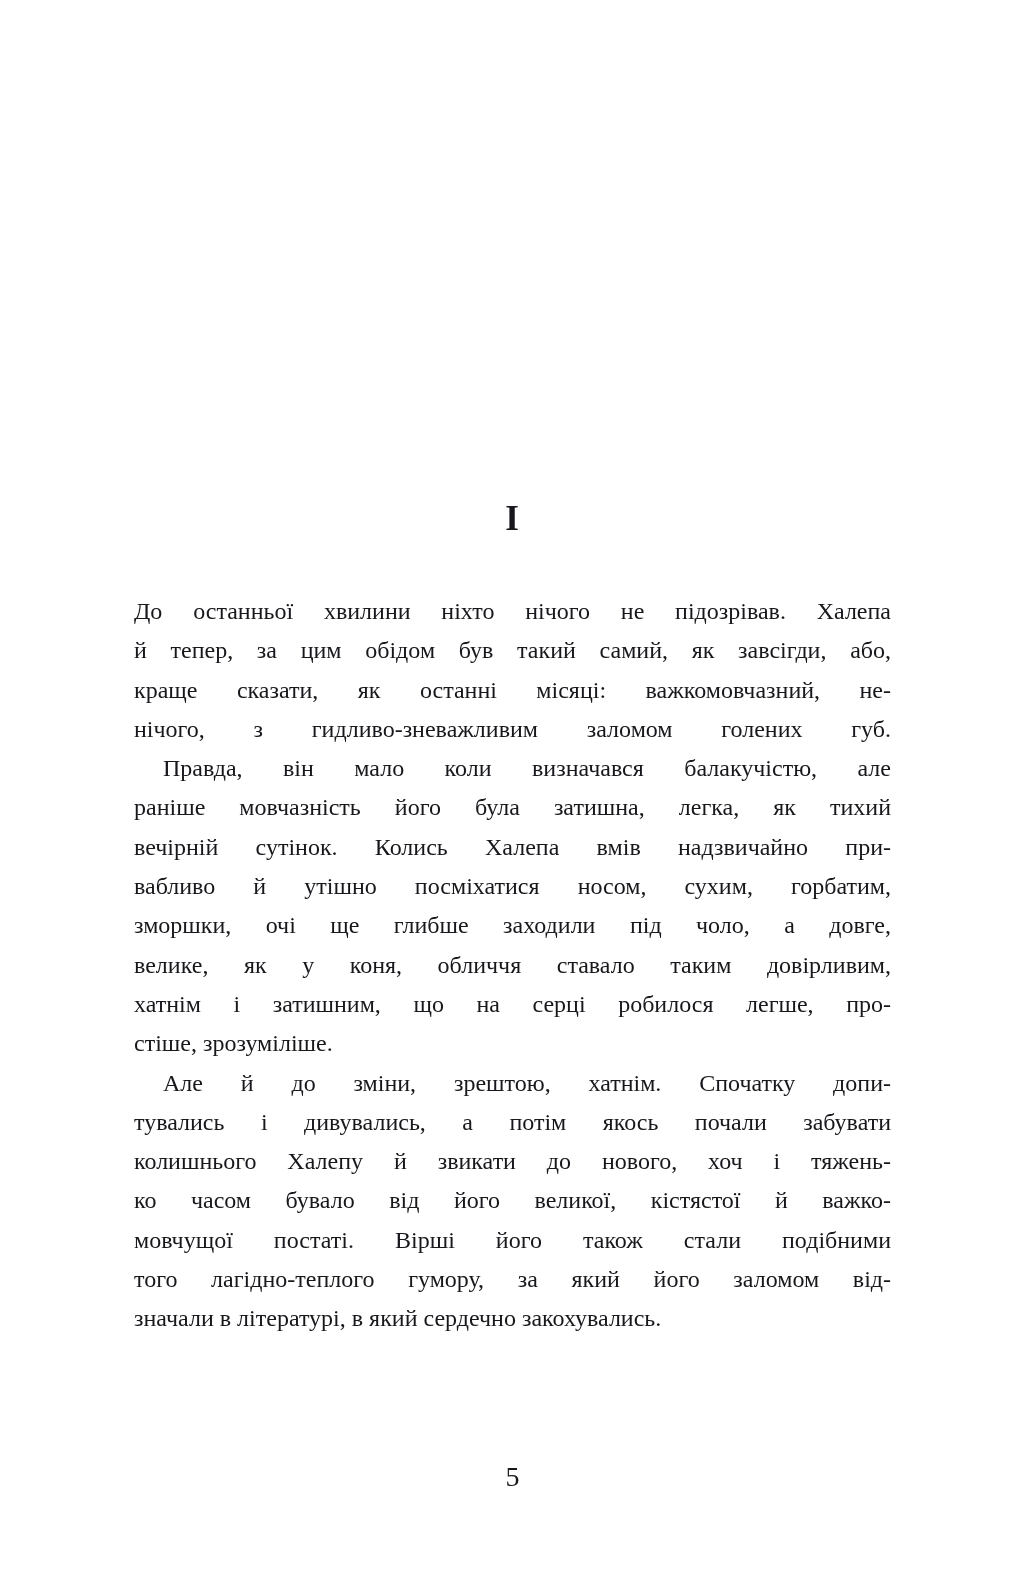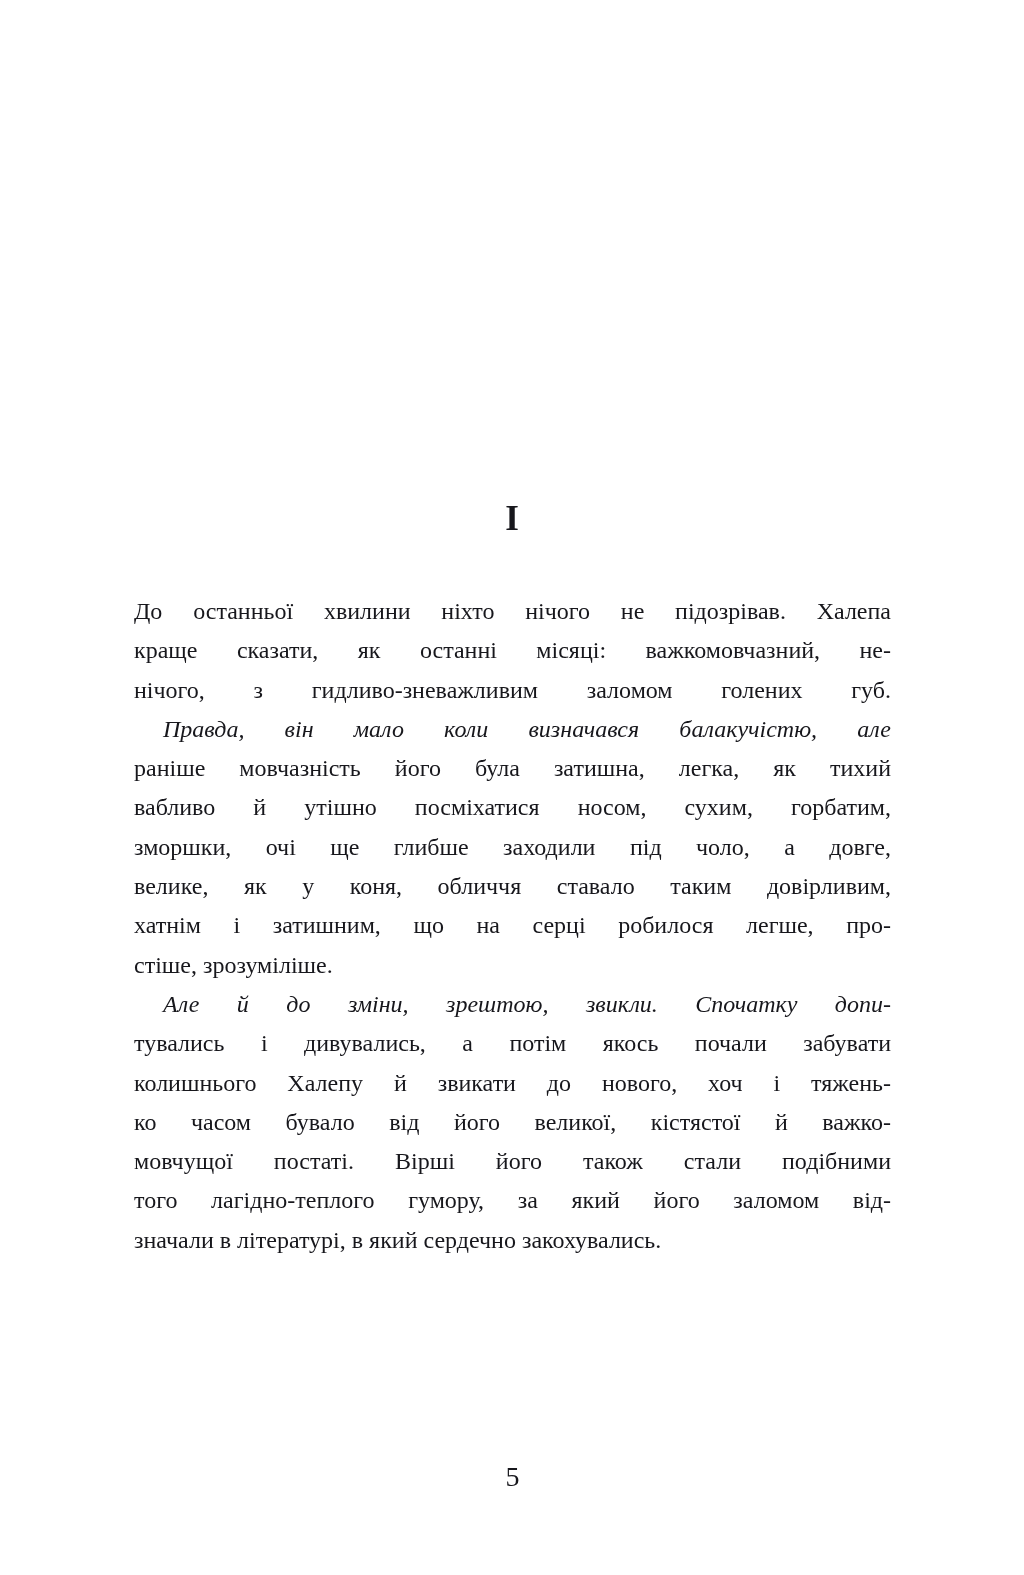--- a/index.html
+++ b/index.html
@@ -40,55 +40,56 @@
     text-align: justify;
     text-align-last: justify;
     white-space: normal;
   }
   .line.last-left {
     text-align: right;
     text-align-last: left;
   }
   .line.indent {
     text-indent: 29px;
-    font-style: italic;
   }
   .page-number {
     position: absolute;
     top: 1460px;
     left: 134px;
     width: 757px;
     text-align: center;
     font-size: 28px;
     line-height: 34px;
   }
 </style>
 </head>
 <body>
 
 <div class="page" style="background: rgb(255, 255, 255); color: rgb(23, 23, 28);">
   <div class="text-block">
     <div class="chapter-heading">I</div>
     <div class="paragraphs">
         <div class="paragraph">
           <div class="line">До останньої хвилини ніхто нічого не підозрівав. Халепа</div>
+          <div class="line">й тепер, за цим обідом був такий самий, як завсігди, або,</div>
           <div class="line">краще сказати, як останні місяці: важкомовчазний, не-</div>
           <div class="line">нічого, з гидливо-зневажливим заломом голених губ.</div>
         </div>
         <div class="paragraph">
           <div class="line indent">Правда, він мало коли визначався балакучістю, але</div>
           <div class="line">раніше мовчазність його була затишна, легка, як тихий</div>
+          <div class="line">вечірній сутінок. Колись Халепа вмів надзвичайно при-</div>
           <div class="line">вабливо й утішно посміхатися носом, сухим, горбатим,</div>
           <div class="line">зморшки, очі ще глибше заходили під чоло, а довге,</div>
           <div class="line">велике, як у коня, обличчя ставало таким довірливим,</div>
           <div class="line">хатнім і затишним, що на серці робилося легше, про-</div>
           <div class="line last-left">стіше, зрозуміліше.</div>
         </div>
         <div class="paragraph">
-          <div class="line indent">Але й до зміни, зрештою, звикли. Спочатку допи-</div>
+          <div class="line indent">Але й до зміни, зрештою, хатнім. Спочатку допи-</div>
           <div class="line">тувались і дивувались, а потім якось почали забувати</div>
           <div class="line">колишнього Халепу й звикати до нового, хоч і тяжень-</div>
           <div class="line">ко часом бувало від його великої, кістястої й важко-</div>
           <div class="line">мовчущої постаті. Вірші його також стали подібними</div>
           <div class="line">того лагідно-теплого гумору, за який його заломом від-</div>
           <div class="line last-left">значали в літературі, в який сердечно закохувались.</div>
         </div>
       </div>
   </div>
   <div class="page-number">5</div>

